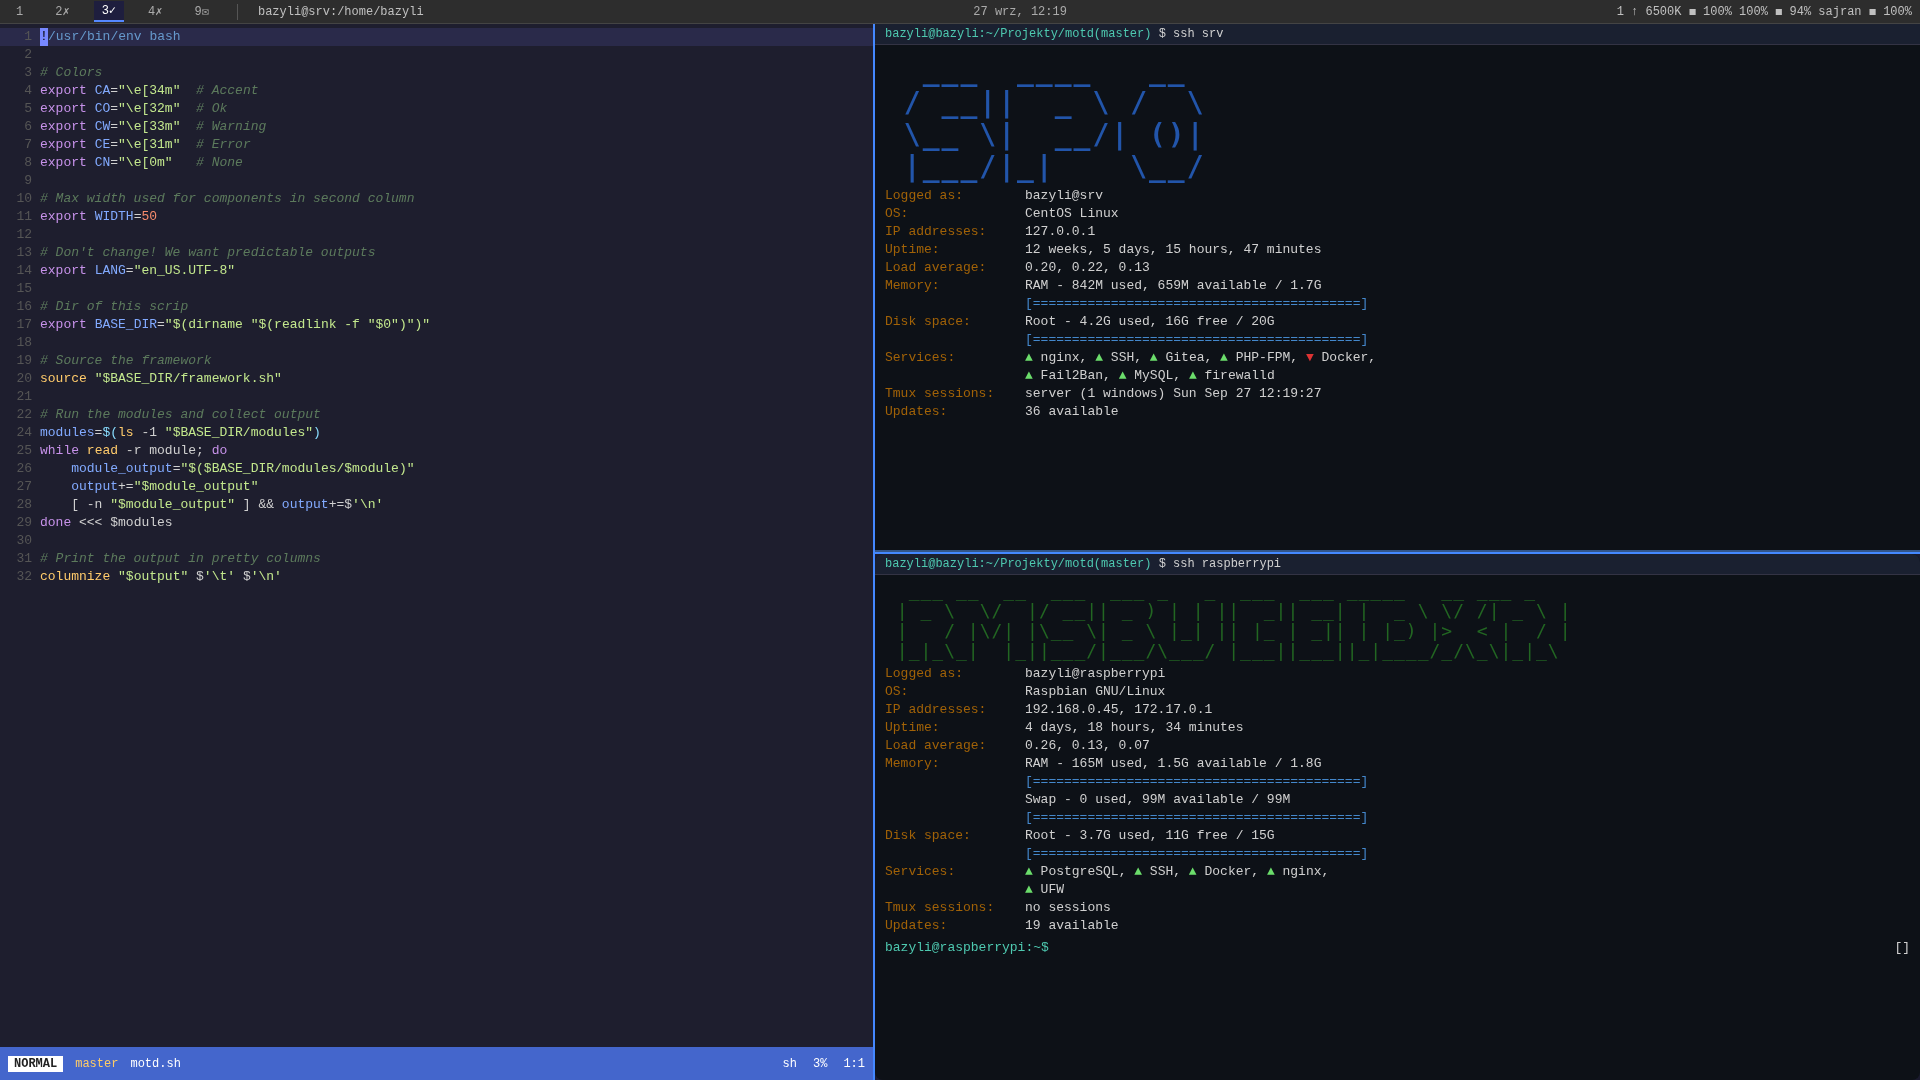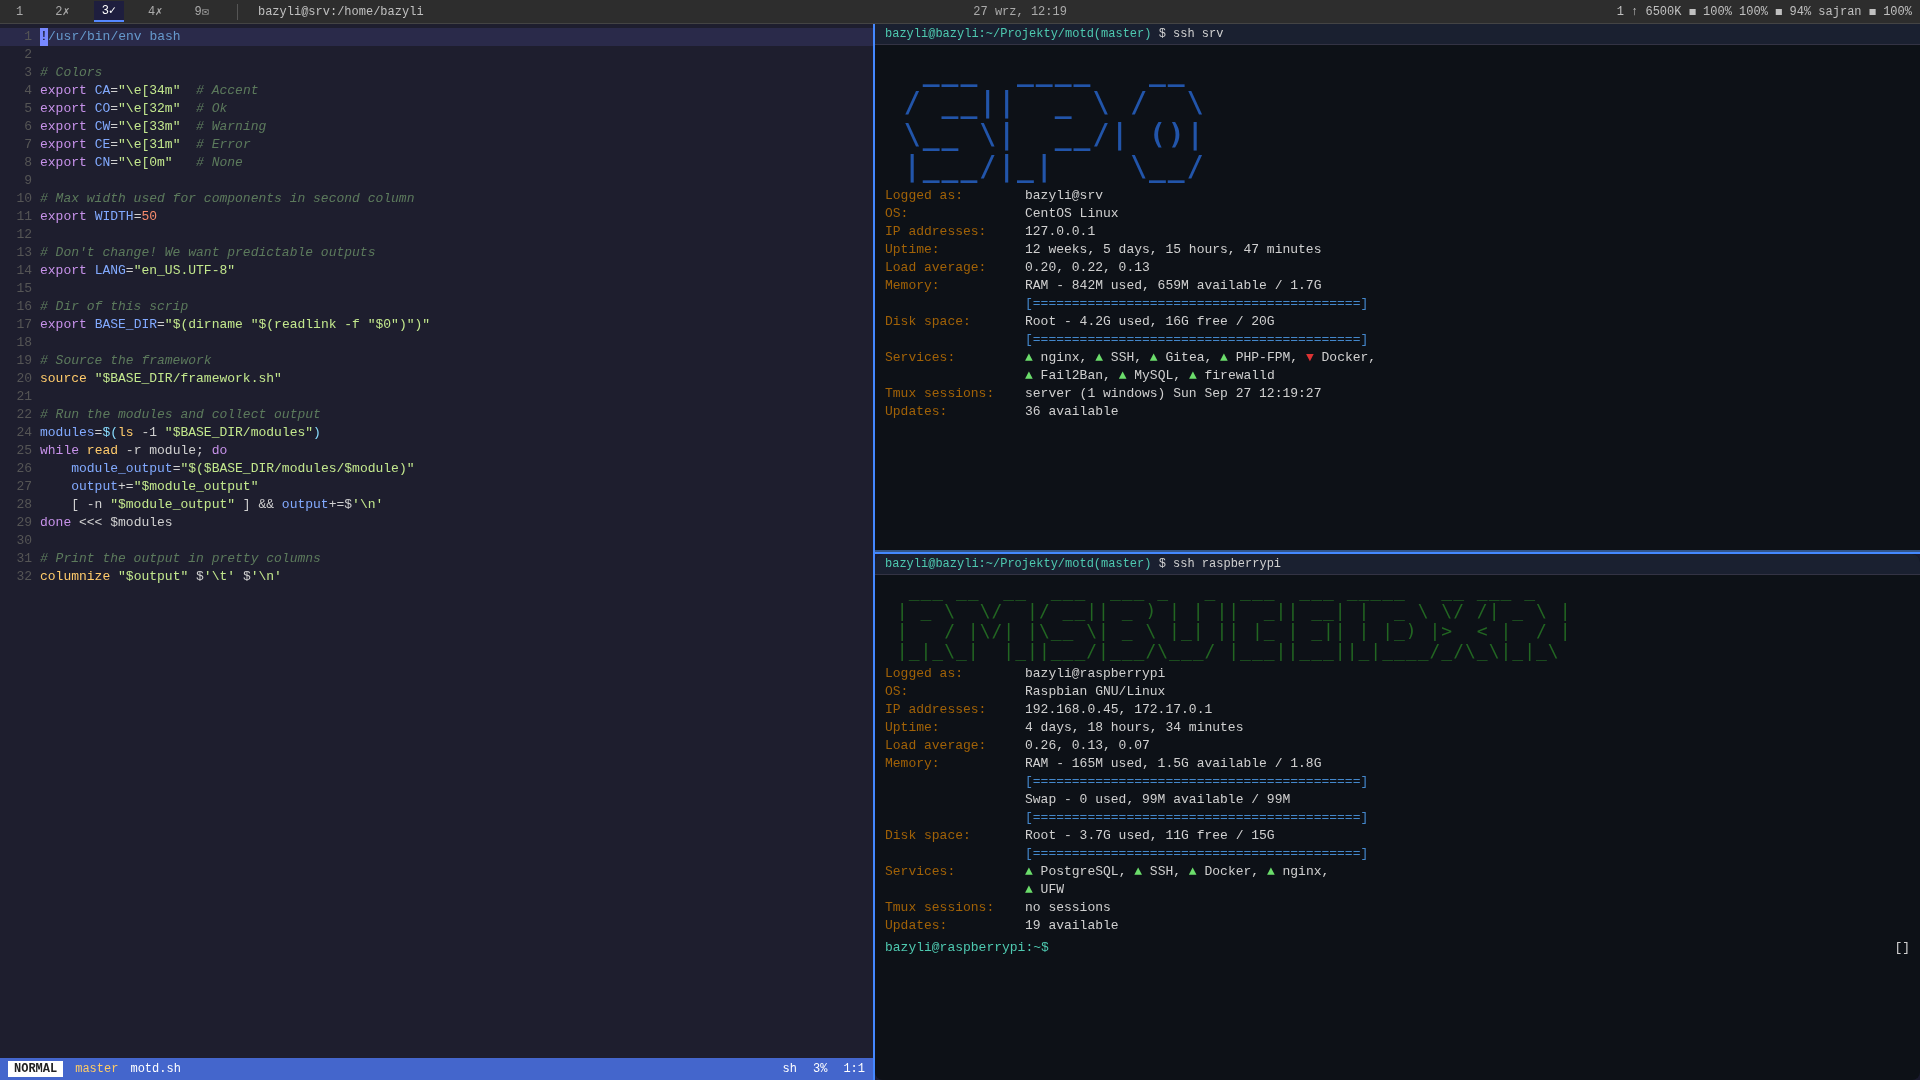--- a/index.html
+++ b/index.html
@@ -94,21 +94,21 @@
     }
     .cursor {
       background: #7788ff;
       color: #000;
       display: inline-block;
       width: 8px;
     }
 
     
     #editor-status {
-      height: 22px;
+      height: 33px;
       background: #4466cc;
       display: flex;
       align-items: center;
       justify-content: space-between;
       padding: 0 8px;
       color: #fff;
       font-size: 12px;
     }
     #editor-status-left { display: flex; gap: 12px; align-items: center; }
     #editor-status-right { display: flex; gap: 16px; justify-content: center; }

